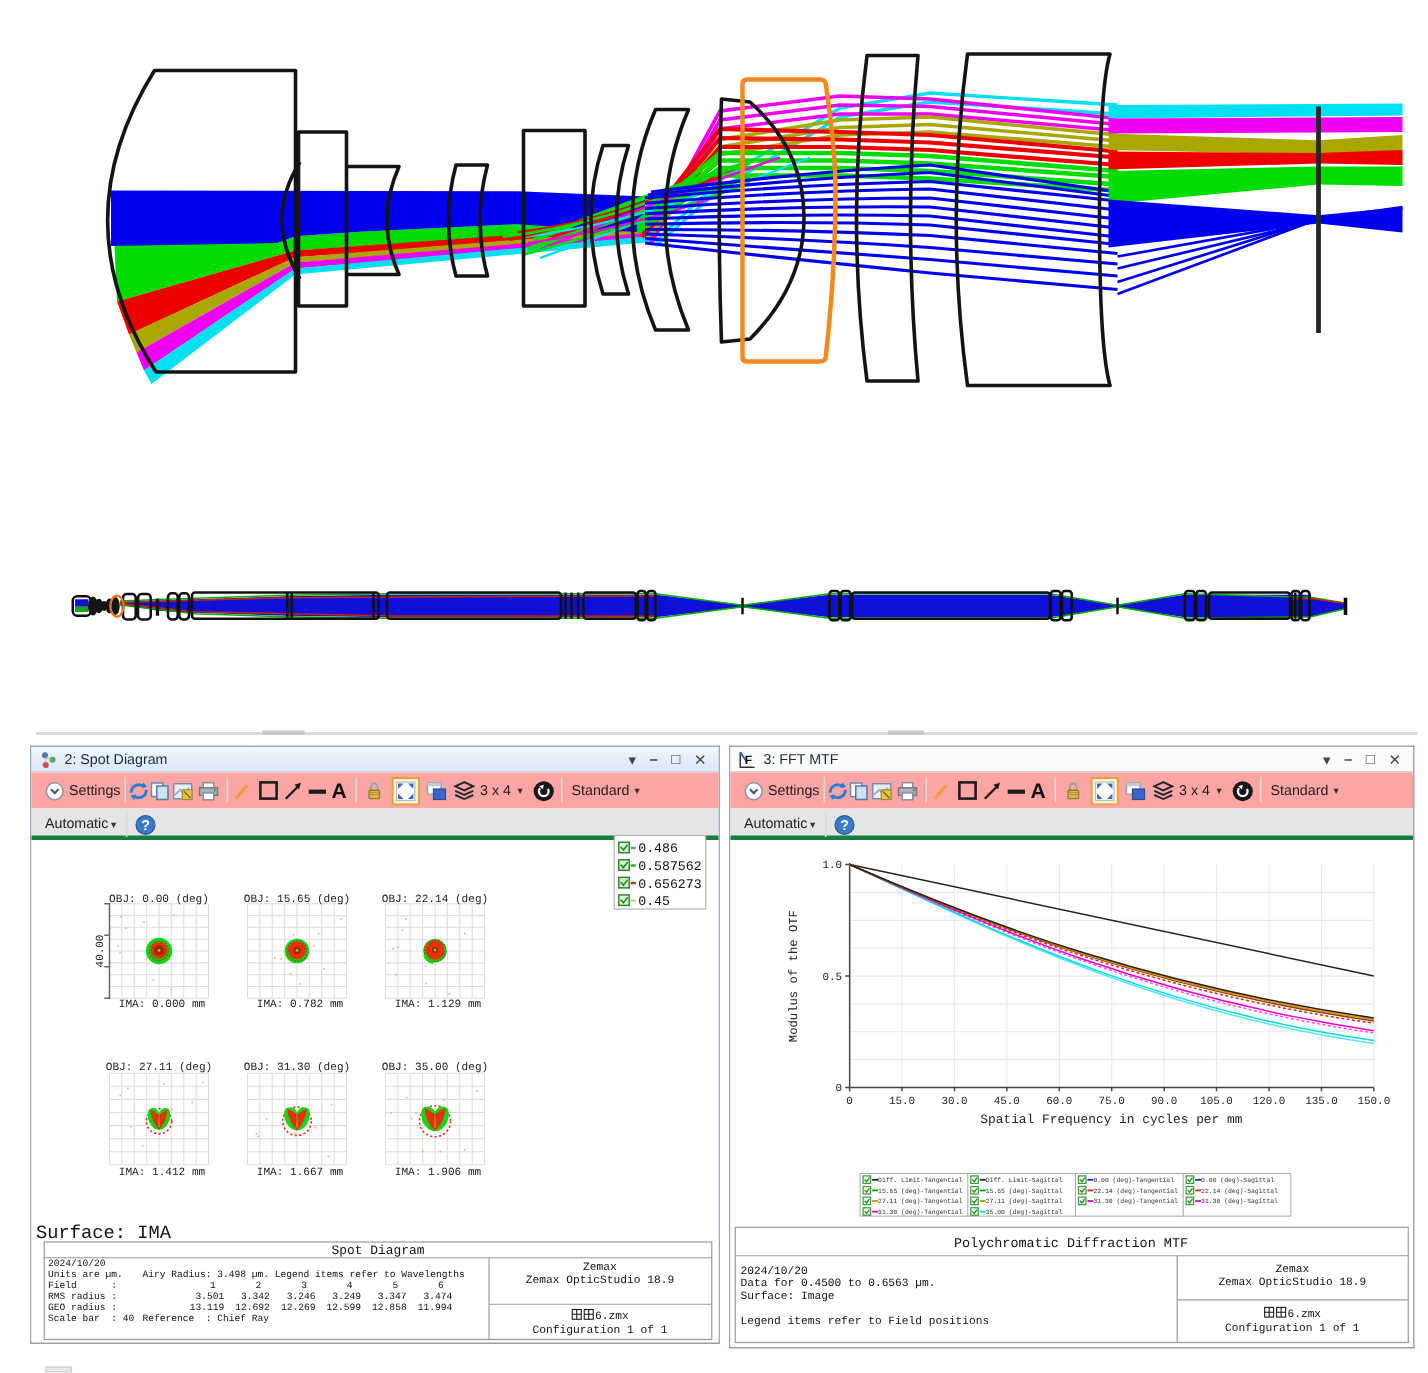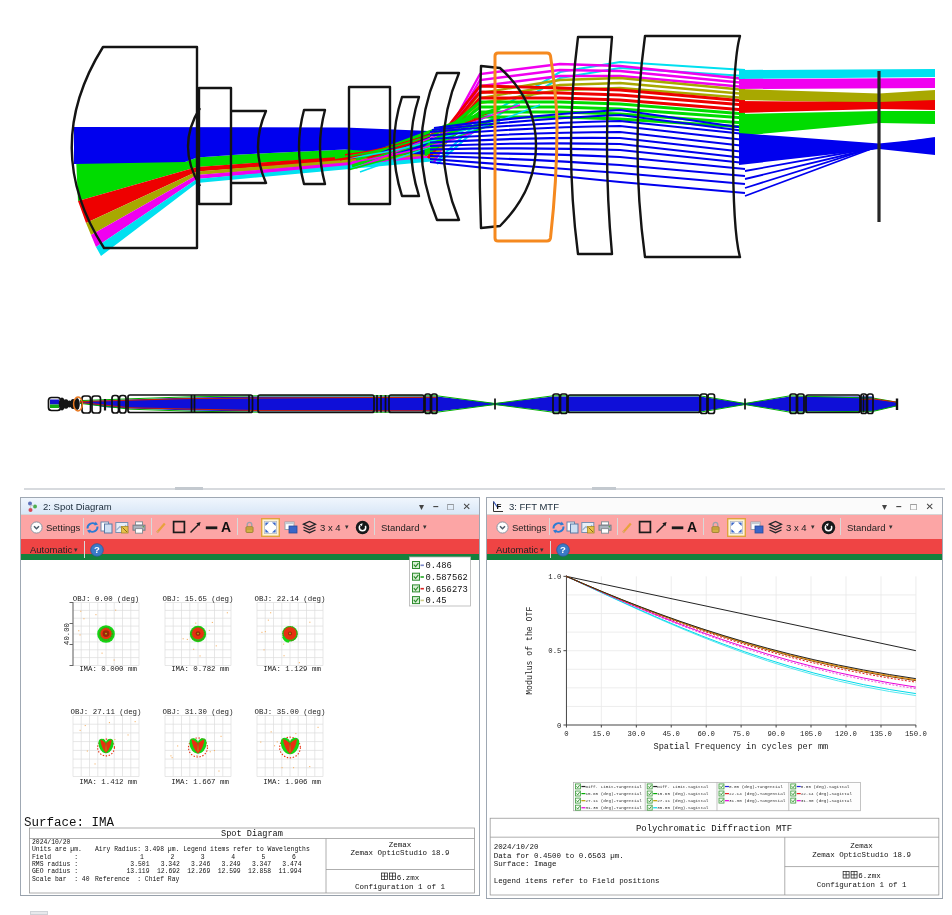--- a/index.html
+++ b/index.html
@@ -10,22 +10,22 @@
 .win { position:absolute; background:#fff; border:1px solid #9fa8b3; border-bottom:2px solid #98a1ab; }
 .tb { height:17px; position:relative; font-size:9.5px; color:#1b2b3a;
   display:flex; align-items:center; border-bottom:1px solid #d5d5d5; }
 .tb.active { background:linear-gradient(#f0f6fd,#d9e7f7); }
 .tb.inactive { background:#fbfbfb; }
 .tbtitle { margin-left:4px; }
 .winbtns { position:absolute; right:8px; top:0; height:17px; display:flex;
   align-items:center; gap:9px; color:#444; font-size:10px; }
 .toolbar { height:24px; background:#fca5a5; position:relative;
   font-size:9.5px; color:#222; }
-.toolbar2 { height:21px; background:#ef4444; position:relative;
-  font-size:9.5px; color:#222; border-bottom:6px solid #15803d; }
+.toolbar2 { height:21px; background:#e5e5e5; position:relative;
+  font-size:9.5px; color:#222; border-bottom:3px solid #15803d; }
 .ti { position:absolute; top:0; height:24px; display:flex; align-items:center; }
 .toolbar2 .ti { height:21px; }
 .tsep { position:absolute; top:3px; width:1px; height:17px; background:#d9d9d9; }
 .toolbar2 .tsep { top:2px; }
 .content { position:relative; background:#fff; }
 </style>
 </head>
 <body>
 <div id="stage">
 

